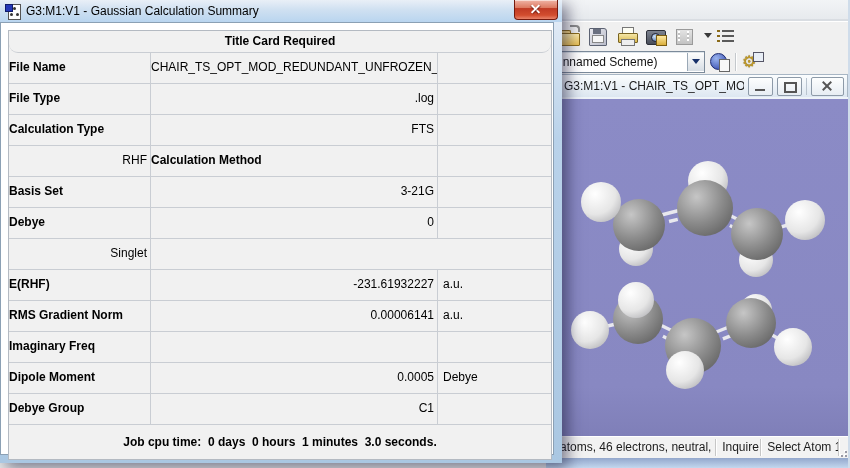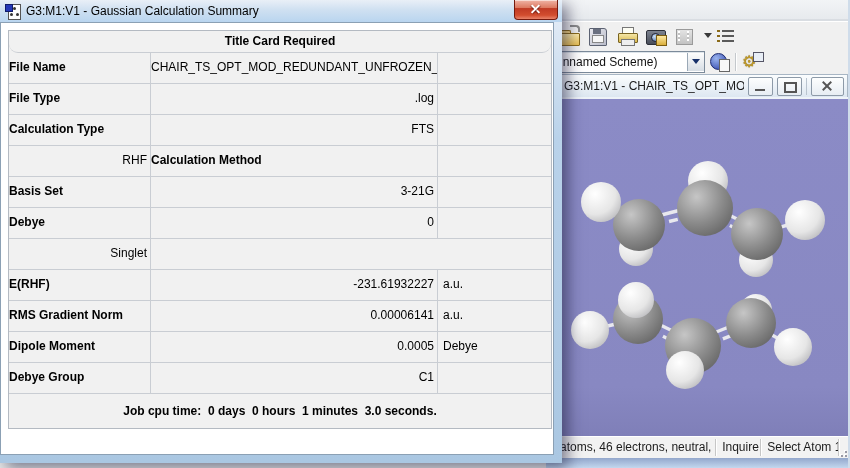--- a/index.html
+++ b/index.html
@@ -314,20 +314,25 @@
           <div class="cell c-label">E(RHF)</div>
           <div class="cell c-value">-231.61932227</div>
           <div class="cell c-unit">a.u.</div>
         </div>
         <div class="sum-row">
           <div class="cell c-label">RMS Gradient Norm</div>
           <div class="cell c-value">0.00006141</div>
           <div class="cell c-unit">a.u.</div>
         </div>
         <div class="sum-row">
+          <div class="cell c-label">Imaginary Freq</div>
+          <div class="cell c-value"></div>
+          <div class="cell c-unit"></div>
+        </div>
+        <div class="sum-row">
           <div class="cell c-label">Dipole Moment</div>
           <div class="cell c-value">0.0005</div>
           <div class="cell c-unit">Debye</div>
         </div>
         <div class="sum-row">
           <div class="cell c-label">Debye Group</div>
           <div class="cell c-value">C1</div>
           <div class="cell c-unit"></div>
         </div>
 

